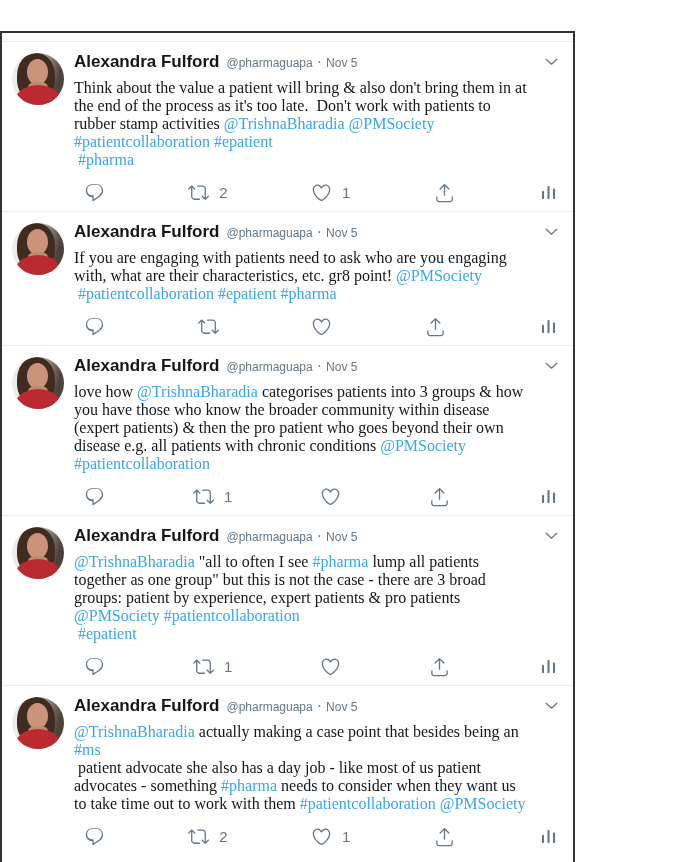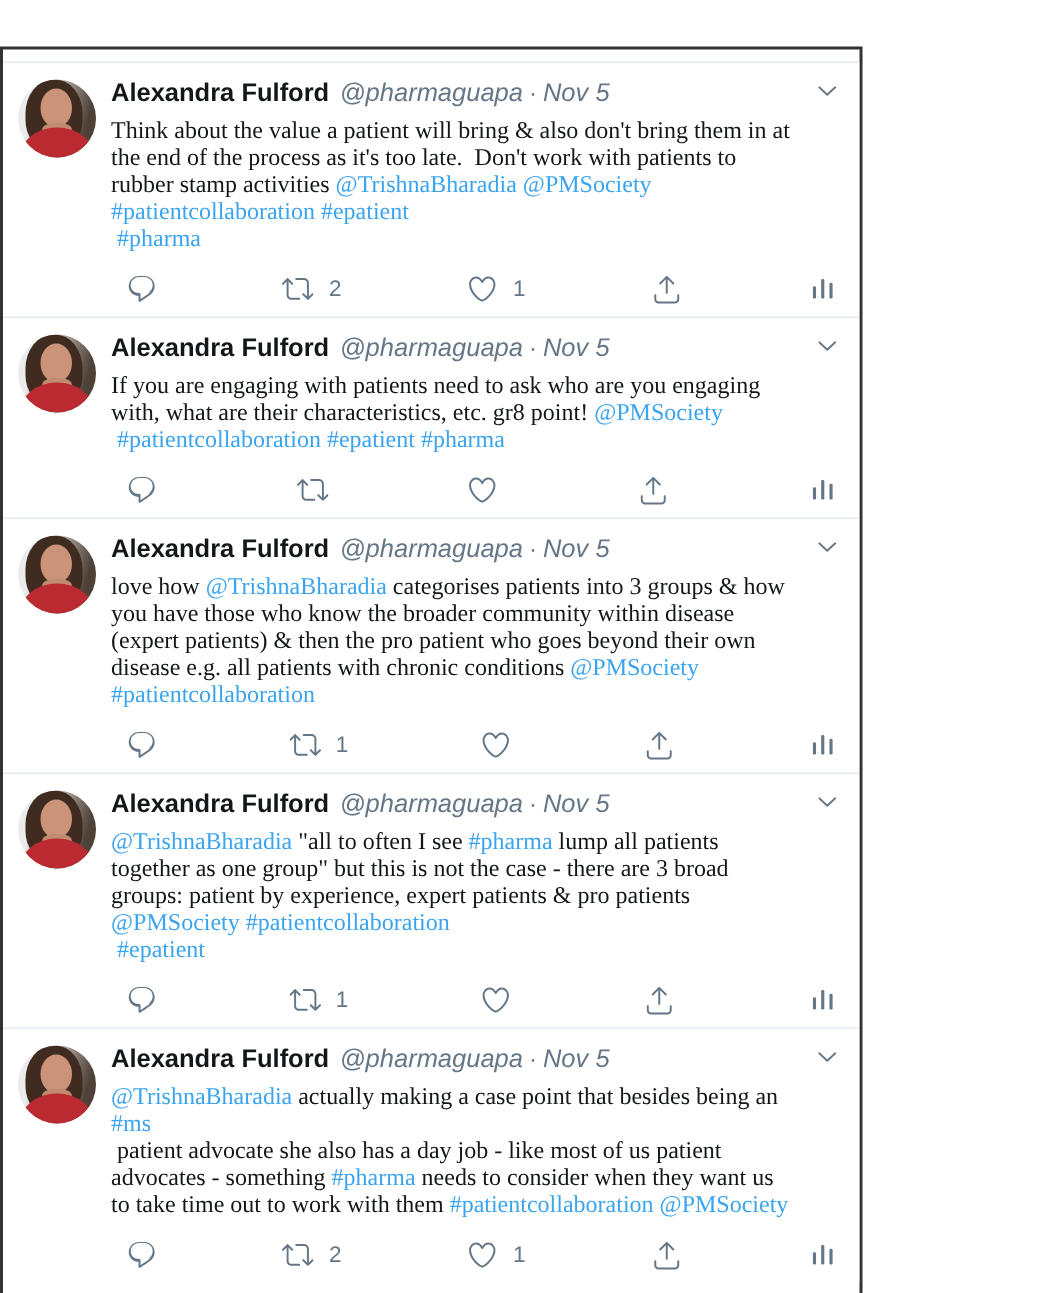--- a/index.html
+++ b/index.html
@@ -67,21 +67,21 @@
     background: #bb2a31;
   }
   .content { flex: 1; min-width: 0; }
   .header {
     display: flex;
     align-items: baseline;
     line-height: 22px;
     white-space: nowrap;
   }
   .name { font-weight: bold; font-size: 17px; color: var(--text); }
-  .meta { font-size: 17px; color: var(--meta); margin-left: 7px; font-style: italic; }
+  .meta { font-size: 12px; color: var(--meta); margin-left: 7px; }
   .meta-sep { font-size: 16px; color: var(--meta); margin: 0 4px; }
   .chevron {
     margin-left: auto;
     color: var(--icon);
     align-self: flex-start;
     line-height: 14px;
     padding-top: 4px;
     cursor: pointer;
   }
   .text {

